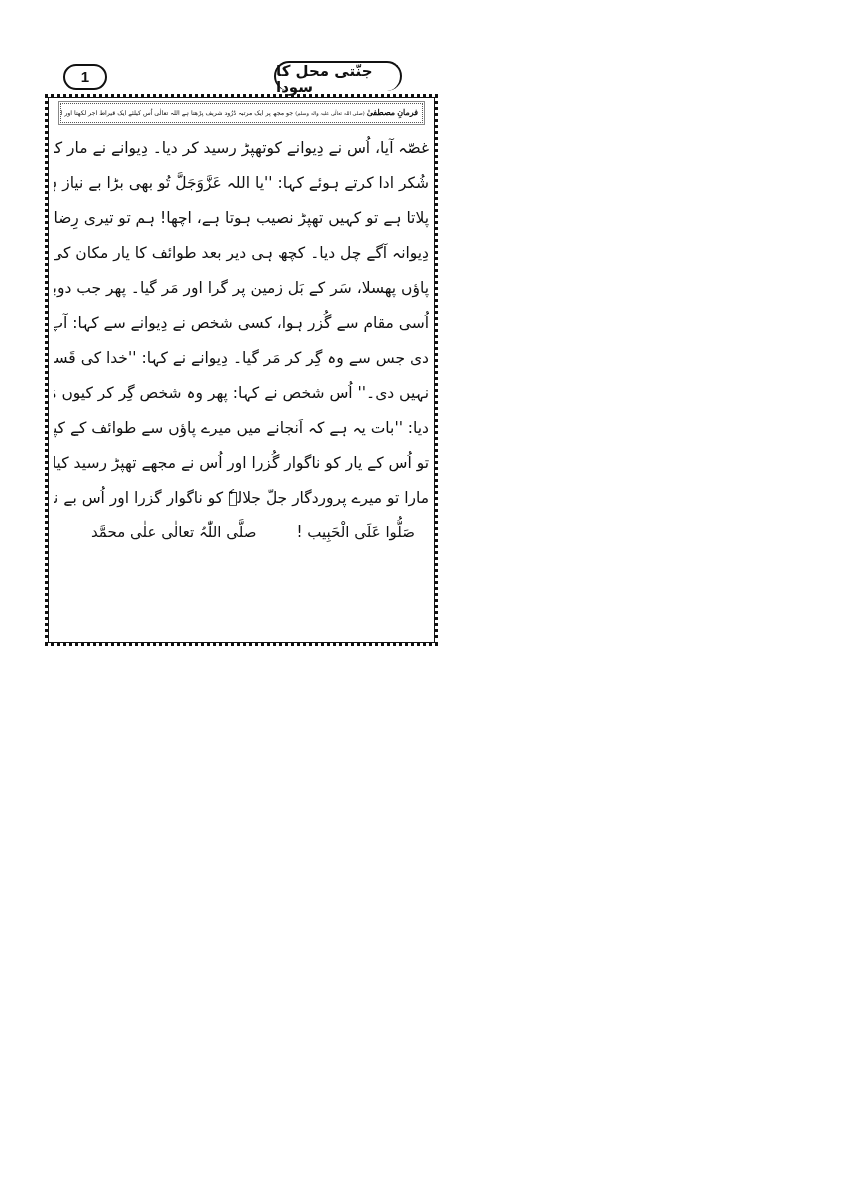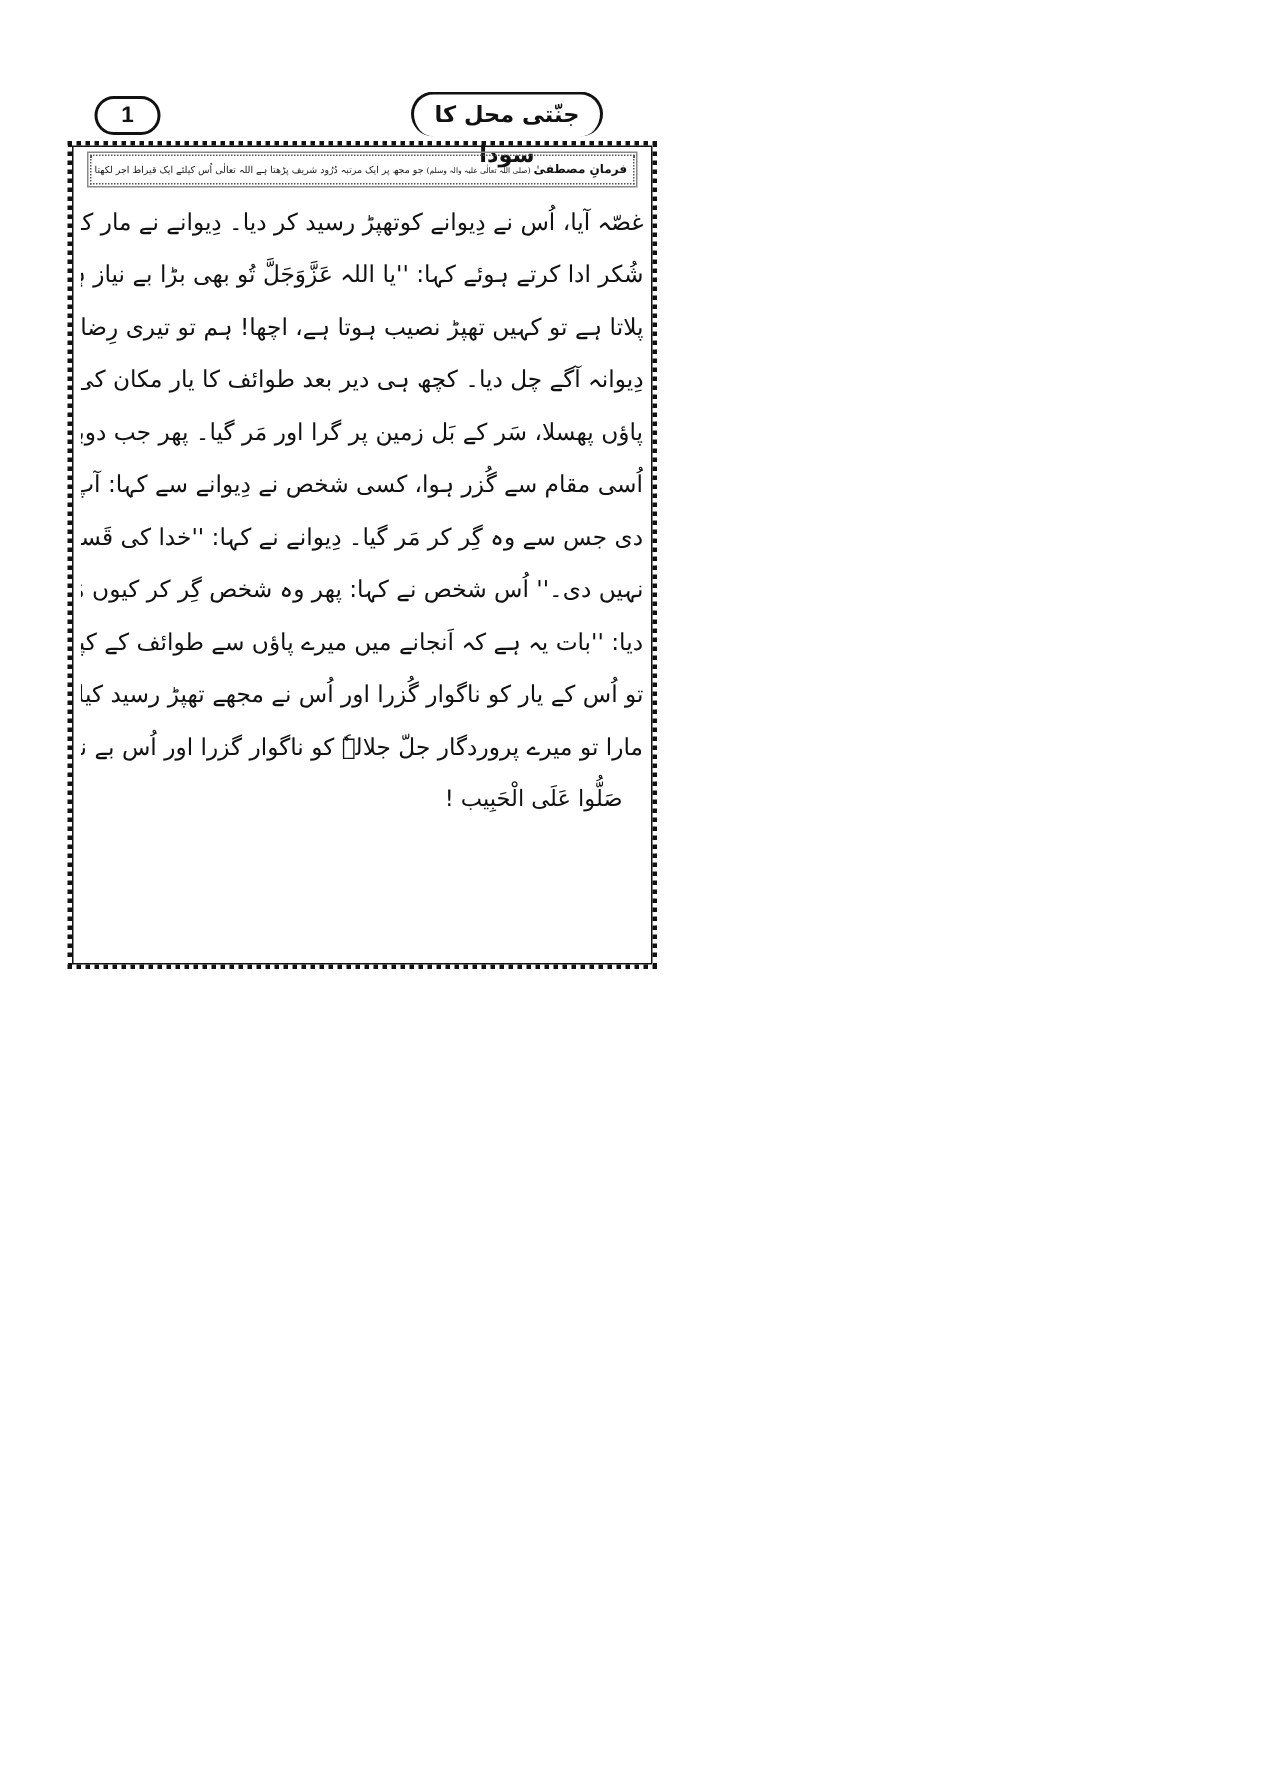--- a/index.html
+++ b/index.html
@@ -34,22 +34,22 @@
       left: 274px;
       top: 61px;
       width: 124px;
       height: 28px;
       border: 2px solid #111;
       border-radius: 16px;
       border-bottom: none;
       font-family: "DejaVu Sans", sans-serif;
       font-weight: bold;
       font-size: 15px;
-      line-height: 27px;
-      text-align: center;
+      line-height: 16px;
+      text-align: left;
       direction: rtl;
     }
     .frame {
       position: absolute;
       left: 45px;
       top: 94px;
       width: 387px;
       height: 546px;
       border: 3px dotted #111;
       outline: 1px solid #111;
@@ -67,20 +67,21 @@
       direction: rtl;
       font-size: 6.3px;
       line-height: 18px;
       white-space: nowrap;
       overflow: hidden;
       padding: 0 4px;
     }
     .hadith-box .lead {
       font-weight: bold;
       font-size: 8px;
+      font-family: Liberation Serif, serif;
     }
     .hadith-box .honorific {
       font-size: 5px;
     }
     .body-text {
       position: absolute;
       left: 6px;
       right: 6px;
       top: 34px;
       direction: rtl;
@@ -131,15 +132,16 @@
     <div class="line">پاؤں پھسلا، سَر کے بَل زمین پر گرا اور مَر گیا۔ پھر جب دوبارہ اُس دِیوانے کا</div>
     <div class="line">اُسی مقام سے گُزر ہوا، کسی شخص نے دِیوانے سے کہا: آپ نے اُس شخص کو بَددُعا</div>
     <div class="line">دی جس سے وہ گِر کر مَر گیا۔ دِیوانے نے کہا: ''خدا کی قَسم! میں نے کوئی بَددُعا</div>
     <div class="line">نہیں دی۔'' اُس شخص نے کہا: پھر وہ شخص گِر کر کیوں مَرا؟ دِیوانے نے جواب</div>
     <div class="line">دیا: ''بات یہ ہے کہ اَنجانے میں میرے پاؤں سے طوائف کے کپڑوں پر کیچڑ پڑا</div>
     <div class="line">تو اُس کے یار کو ناگوار گُزرا اور اُس نے مجھے تھپڑ رسید کیا، جب اُس نے مجھے تھپڑ</div>
     <div class="line">مارا تو میرے پروردگار جلّ جلالہٗ کو ناگوار گزرا اور اُس بے نیاز عزوجل نے اُسے</div>
 
     <div class="blessing">
       <span>صَلُّوا عَلَی الْحَبِیب !</span>
+      <span>صلَّی اللّٰہُ تعالٰی علٰی محمَّد</span>
     </div>
   </div>
 </div>
 
 </body></html>

